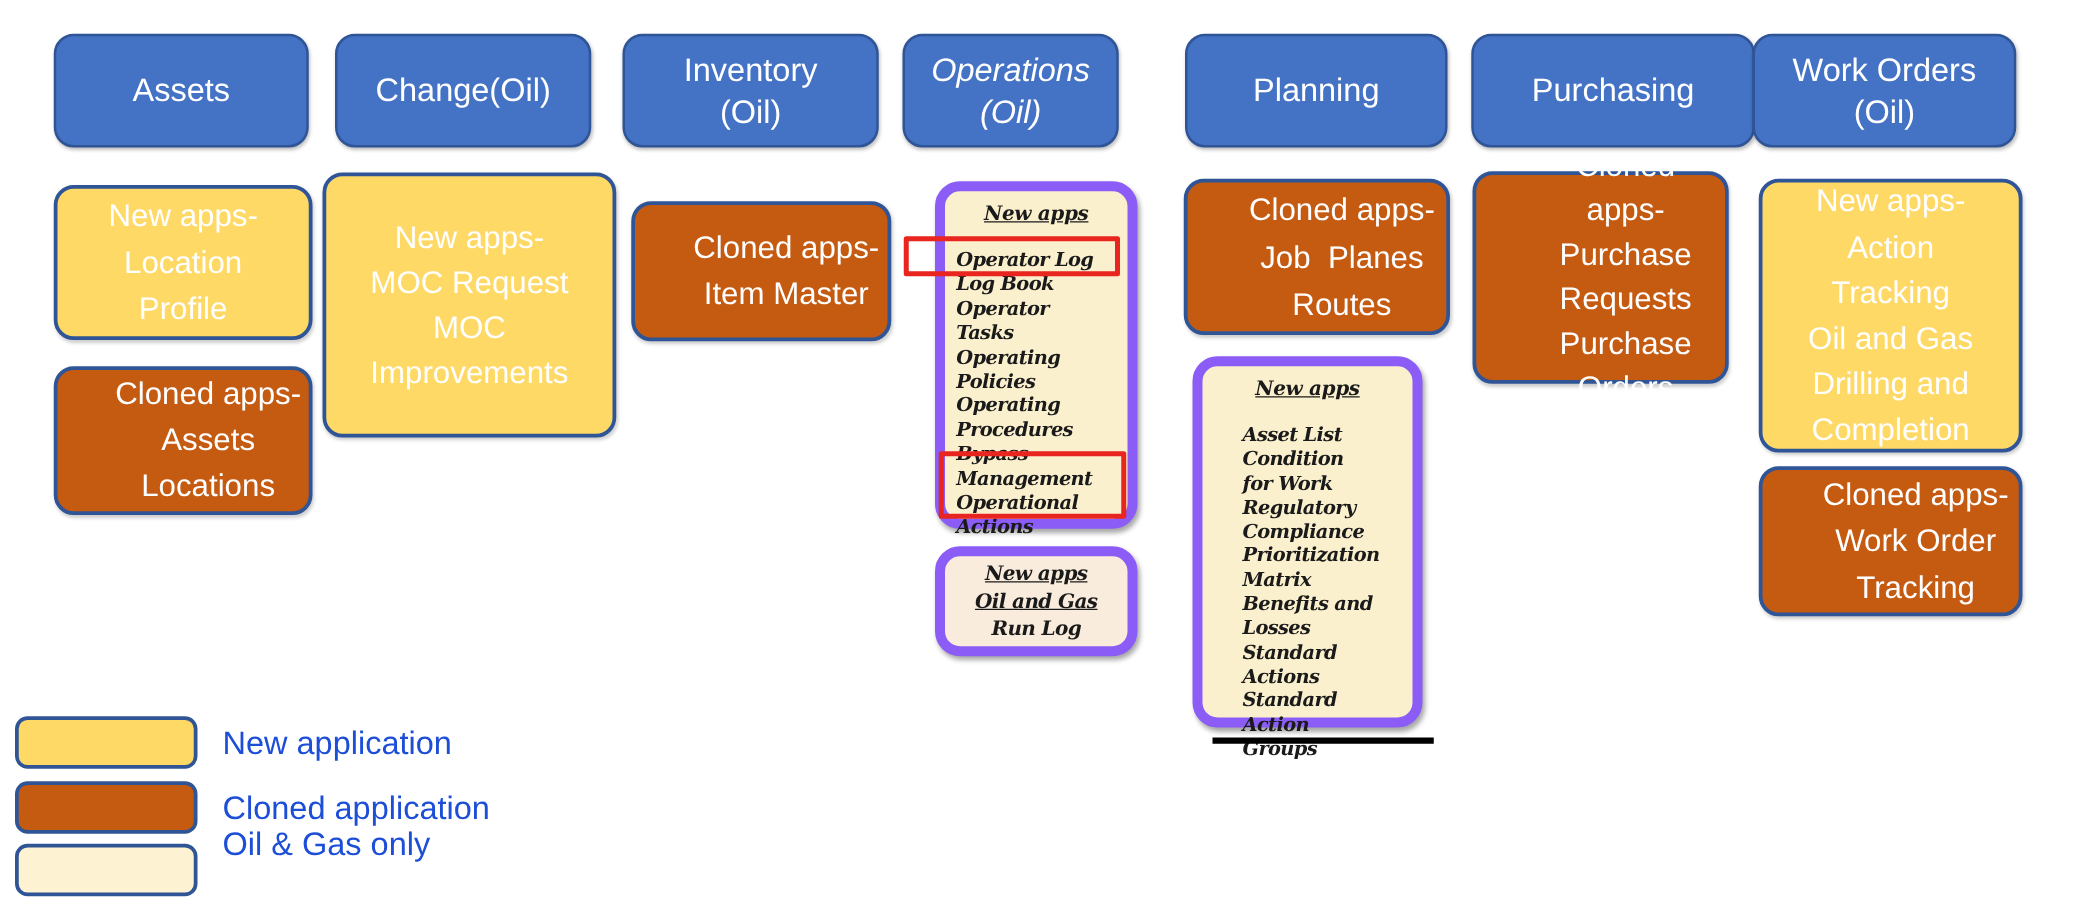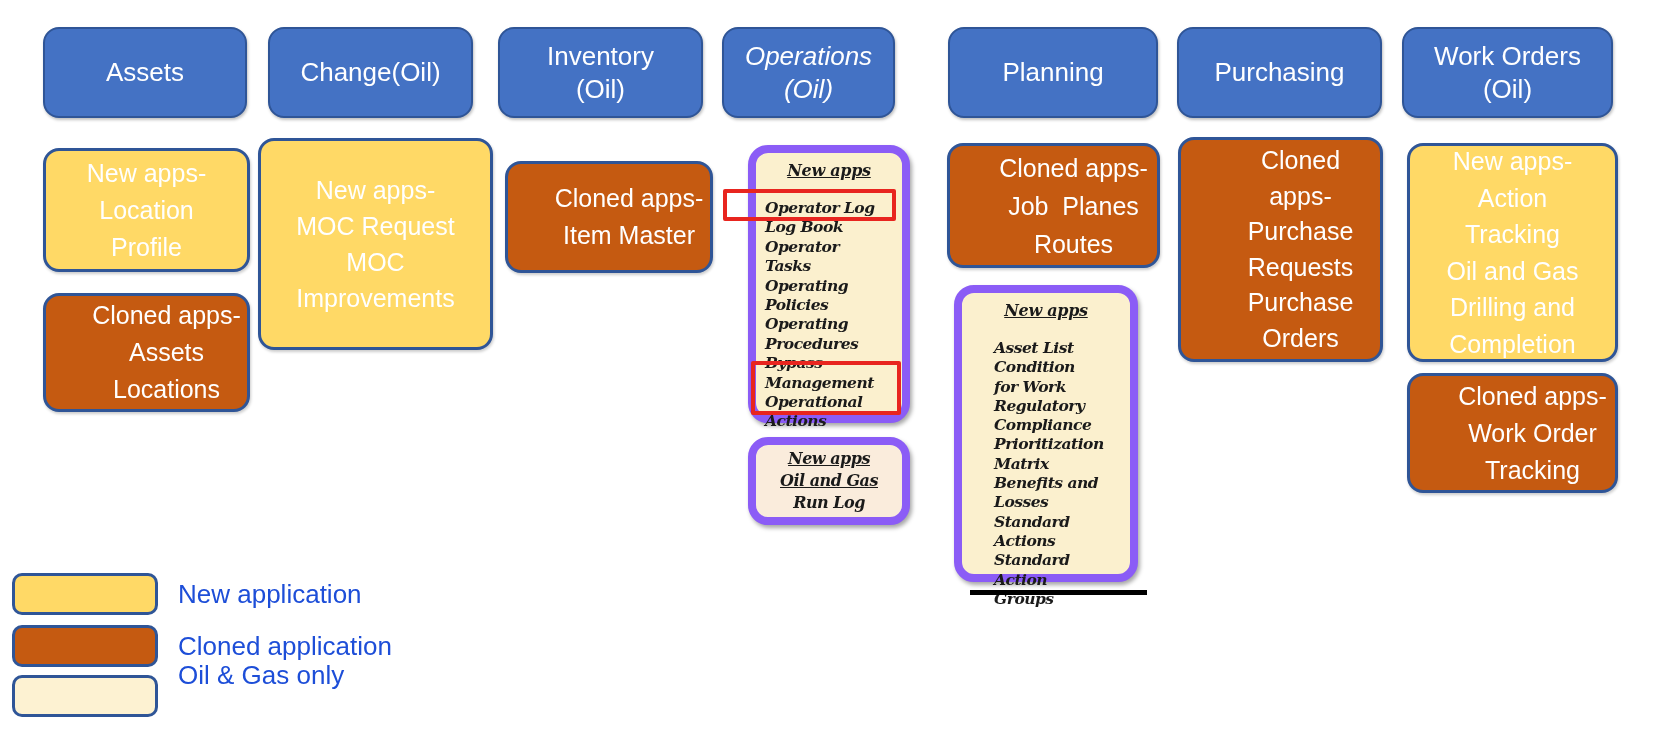--- a/index.html
+++ b/index.html
@@ -80,21 +80,21 @@
 
 <div class="canvas">
 
   <div class="box hdr" style="left:43px;top:27px;width:204px;height:91px;">Assets</div>
   <div class="box hdr" style="left:268px;top:27px;width:205px;height:91px;">Change(Oil)</div>
   <div class="box hdr" style="left:498px;top:27px;width:205px;height:91px;">Inventory
 (Oil)</div>
   <div class="box hdr" style="left:722px;top:27px;width:173px;height:91px;font-style:italic;">Operations
 (Oil)</div>
   <div class="box hdr" style="left:948px;top:27px;width:210px;height:91px;">Planning</div>
-  <div class="box hdr" style="left:1177px;top:27px;width:205px;height:91px;">Purchasing</div>
+  <div class="box hdr" style="left:1177px;top:27px;width:227px;height:91px;">Purchasing</div>
   <div class="box hdr" style="left:1402px;top:27px;width:211px;height:91px;">Work Orders
 (Oil)</div>
 
   <div class="box yellow" style="left:43px;top:148px;width:207px;height:124px;line-height:37px;">New apps-
 Location
 Profile</div>
   <div class="box orange" style="left:43px;top:293px;width:207px;height:119px;line-height:37px;">Cloned apps-
 Assets
 Locations</div>
 
@@ -145,21 +145,21 @@
 Benefits and
 Losses
 Standard
 Actions
 Standard
 Action
 Groups</div>
   </div>
   <div class="black-bar" style="left:970px;top:590px;width:177px;height:5px;"></div>
 
-  <div class="box orange" style="left:1178px;top:137px;width:205px;height:225px;line-height:35.5px;">Cloned
+  <div class="box orange" style="left:1178px;top:137px;width:205px;height:170px;line-height:35.5px;">Cloned
 apps-
 Purchase
 Requests
 Purchase
 Orders</div>
 
   <div class="box yellow" style="left:1407px;top:143px;width:211px;height:219px;line-height:36.5px;">New apps-
 Action
 Tracking
 Oil and Gas

